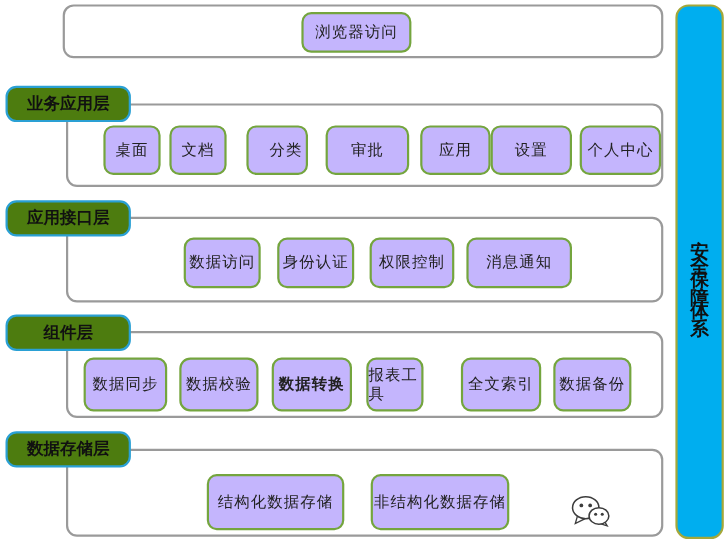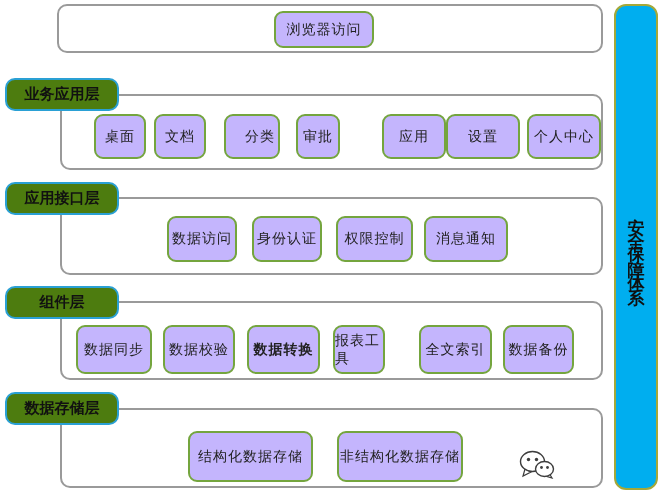--- a/index.html
+++ b/index.html
@@ -73,36 +73,36 @@
 <body>
 
 <div class="container" style="left:57px;top:4px;width:546px;height:49px;"></div>
 <div class="gbox" style="left:274px;top:11px;width:100px;height:37px;">浏览器访问</div>
 
 <div class="container" style="left:60px;top:94px;width:543px;height:76px;"></div>
 <div class="layer-label" style="top:78px;">业务应用层</div>
 <div class="gbox" style="left:94px;top:114px;width:52px;height:45px;">桌面</div>
 <div class="gbox" style="left:154px;top:114px;width:52px;height:45px;">文档</div>
 <div class="gbox" style="left:224px;top:114px;width:56px;height:45px;padding-left:16px;">分类</div>
-<div class="gbox" style="left:296px;top:114px;width:44px;height:45px;">审批</div>
+<div class="gbox" style="left:296px;top:114px;width:76px;height:45px;">审批</div>
 <div class="gbox" style="left:366px;top:114px;width:64px;height:45px;margin-left:16px;">应用</div>
 <div class="gbox" style="left:446px;top:114px;width:74px;height:45px;">设置</div>
 <div class="gbox" style="left:527px;top:114px;width:74px;height:45px;">个人中心</div>
 
 <div class="container" style="left:60px;top:197px;width:543px;height:78px;"></div>
 <div class="layer-label" style="top:182px;">应用接口层</div>
 <div class="gbox" style="left:167px;top:216px;width:70px;height:46px;">数据访问</div>
 <div class="gbox" style="left:252px;top:216px;width:70px;height:46px;">身份认证</div>
 <div class="gbox" style="left:336px;top:216px;width:77px;height:46px;">权限控制</div>
-<div class="gbox" style="left:424px;top:216px;width:84px;height:46px;">消息通知</div>
+<div class="gbox" style="left:424px;top:216px;width:96px;height:46px;">消息通知</div>
 
 <div class="container" style="left:60px;top:301px;width:543px;height:79px;"></div>
 <div class="layer-label" style="top:286px;">组件层</div>
 <div class="gbox" style="left:76px;top:325px;width:76px;height:49px;">数据同步</div>
-<div class="gbox" style="left:163px;top:325px;width:72px;height:49px;">数据校验</div>
+<div class="gbox" style="left:163px;top:325px;width:72px;height:49px;border-radius:10px;">数据校验</div>
 <div class="gbox" style="left:247px;top:325px;width:73px;height:49px;font-weight:bold;">数据转换</div>
 <div class="gbox" style="left:333px;top:325px;width:52px;height:49px;">报表工具</div>
 <div class="gbox" style="left:419px;top:325px;width:73px;height:49px;">全文索引</div>
 <div class="gbox" style="left:503px;top:325px;width:71px;height:49px;">数据备份</div>
 
 <div class="container" style="left:60px;top:408px;width:543px;height:80px;"></div>
 <div class="layer-label" style="top:392px;">数据存储层</div>
 <div class="gbox" style="left:188px;top:431px;width:125px;height:51px;">结构化数据存储</div>
 <div class="gbox" style="left:337px;top:431px;width:126px;height:51px;">非结构化数据存储</div>
 

